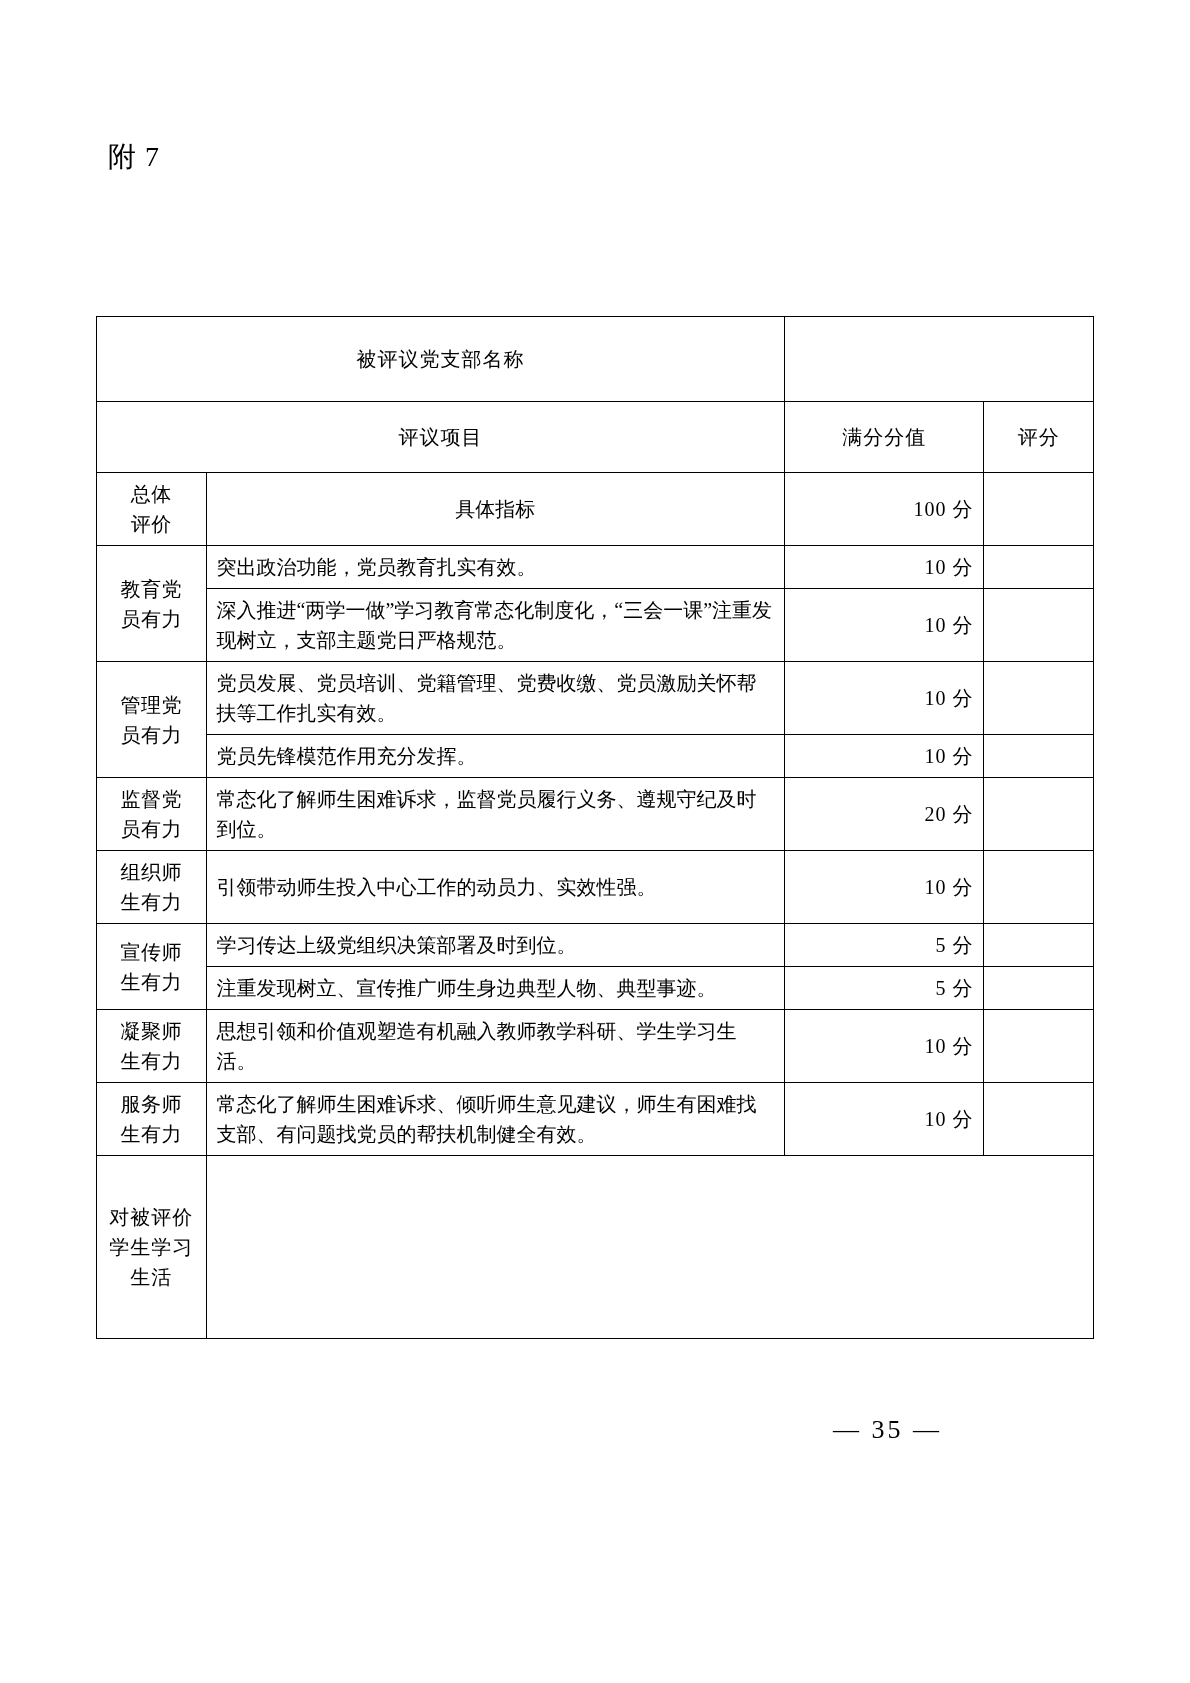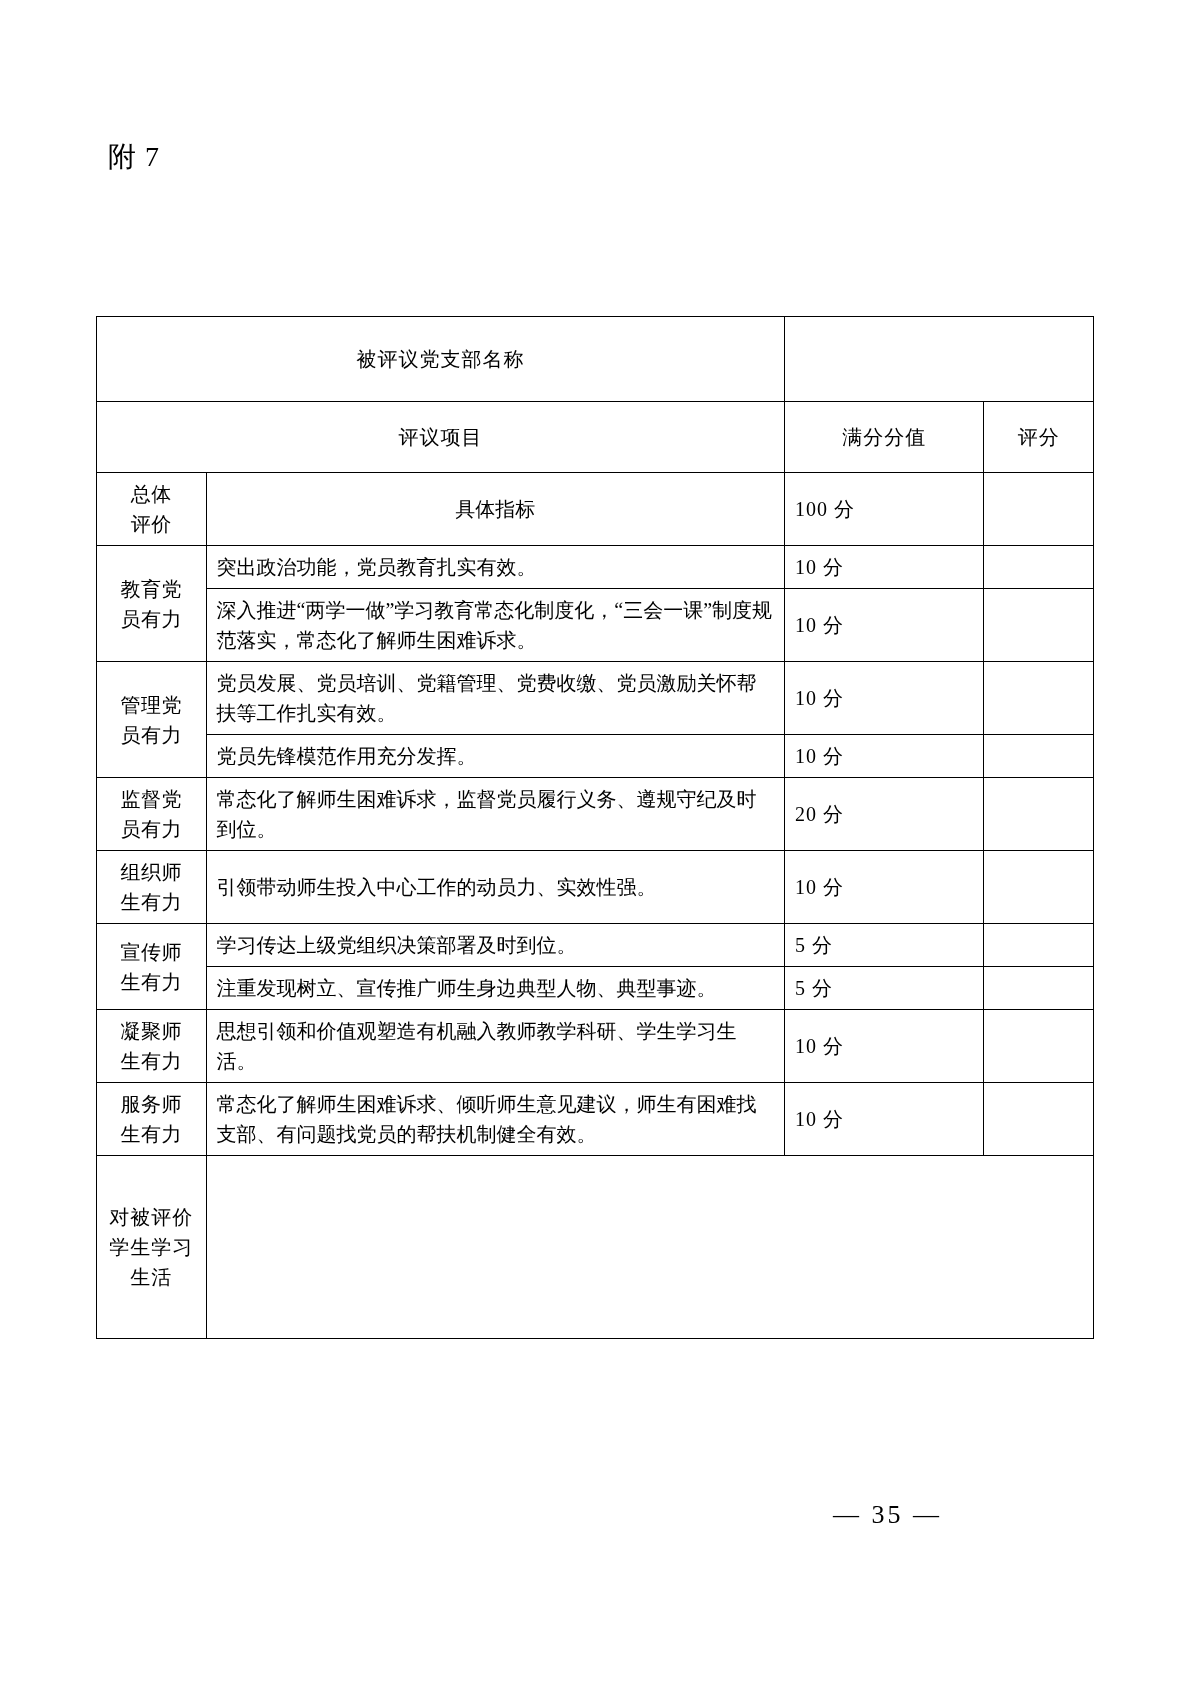--- a/index.html
+++ b/index.html
@@ -79,41 +79,41 @@
   }
   .item {
     text-align: left;
     font-size: 21px;
     line-height: 1.5;
   }
   .item-center {
     text-align: center;
   }
   .score {
-    text-align: left;
+    text-align: right;
     font-size: 21px;
     letter-spacing: 1px;
   }
   .blank-cell {
   }
   .feedback-label {
     text-align: center;
     height: 170px;
     font-size: 21px;
     line-height: 1.6;
     letter-spacing: 1px;
     vertical-align: middle;
   }
   .feedback-area {
     height: 170px;
   }
   .page-number {
     position: absolute;
     right: 100px;
-    top: 1500px;
+    top: 1415px;
     font-size: 26px;
     letter-spacing: 3px;
     font-family: "Liberation Serif", "DejaVu Serif", serif;
   }
 </style>
 </head>
 <body>
 
 <div class="page">
 
@@ -152,21 +152,21 @@
       <tr>
         <td class="cat" rowspan="2">
           <span>教育党</span><br>
           <span>员有力</span>
         </td>
         <td class="item">突出政治功能，党员教育扎实有效。</td>
         <td class="score">10 分</td>
         <td class="blank-cell"></td>
       </tr>
       <tr>
-        <td class="item">深入推进“两学一做”学习教育常态化制度化，“三会一课”制度规范落实，常态化了解师生困难诉求。</td>
+        <td class="item">深入推进“两学一做”学习教育常态化制度化，“三会一课”注重发现树立，支部主题党日严格规范。</td>
         <td class="score">10 分</td>
         <td class="blank-cell"></td>
       </tr>
 
       <tr>
         <td class="cat" rowspan="2">
           <span>管理党</span><br>
           <span>员有力</span>
         </td>
         <td class="item">党员发展、党员培训、党籍管理、党费收缴、党员激励关怀帮扶等工作扎实有效。</td>

